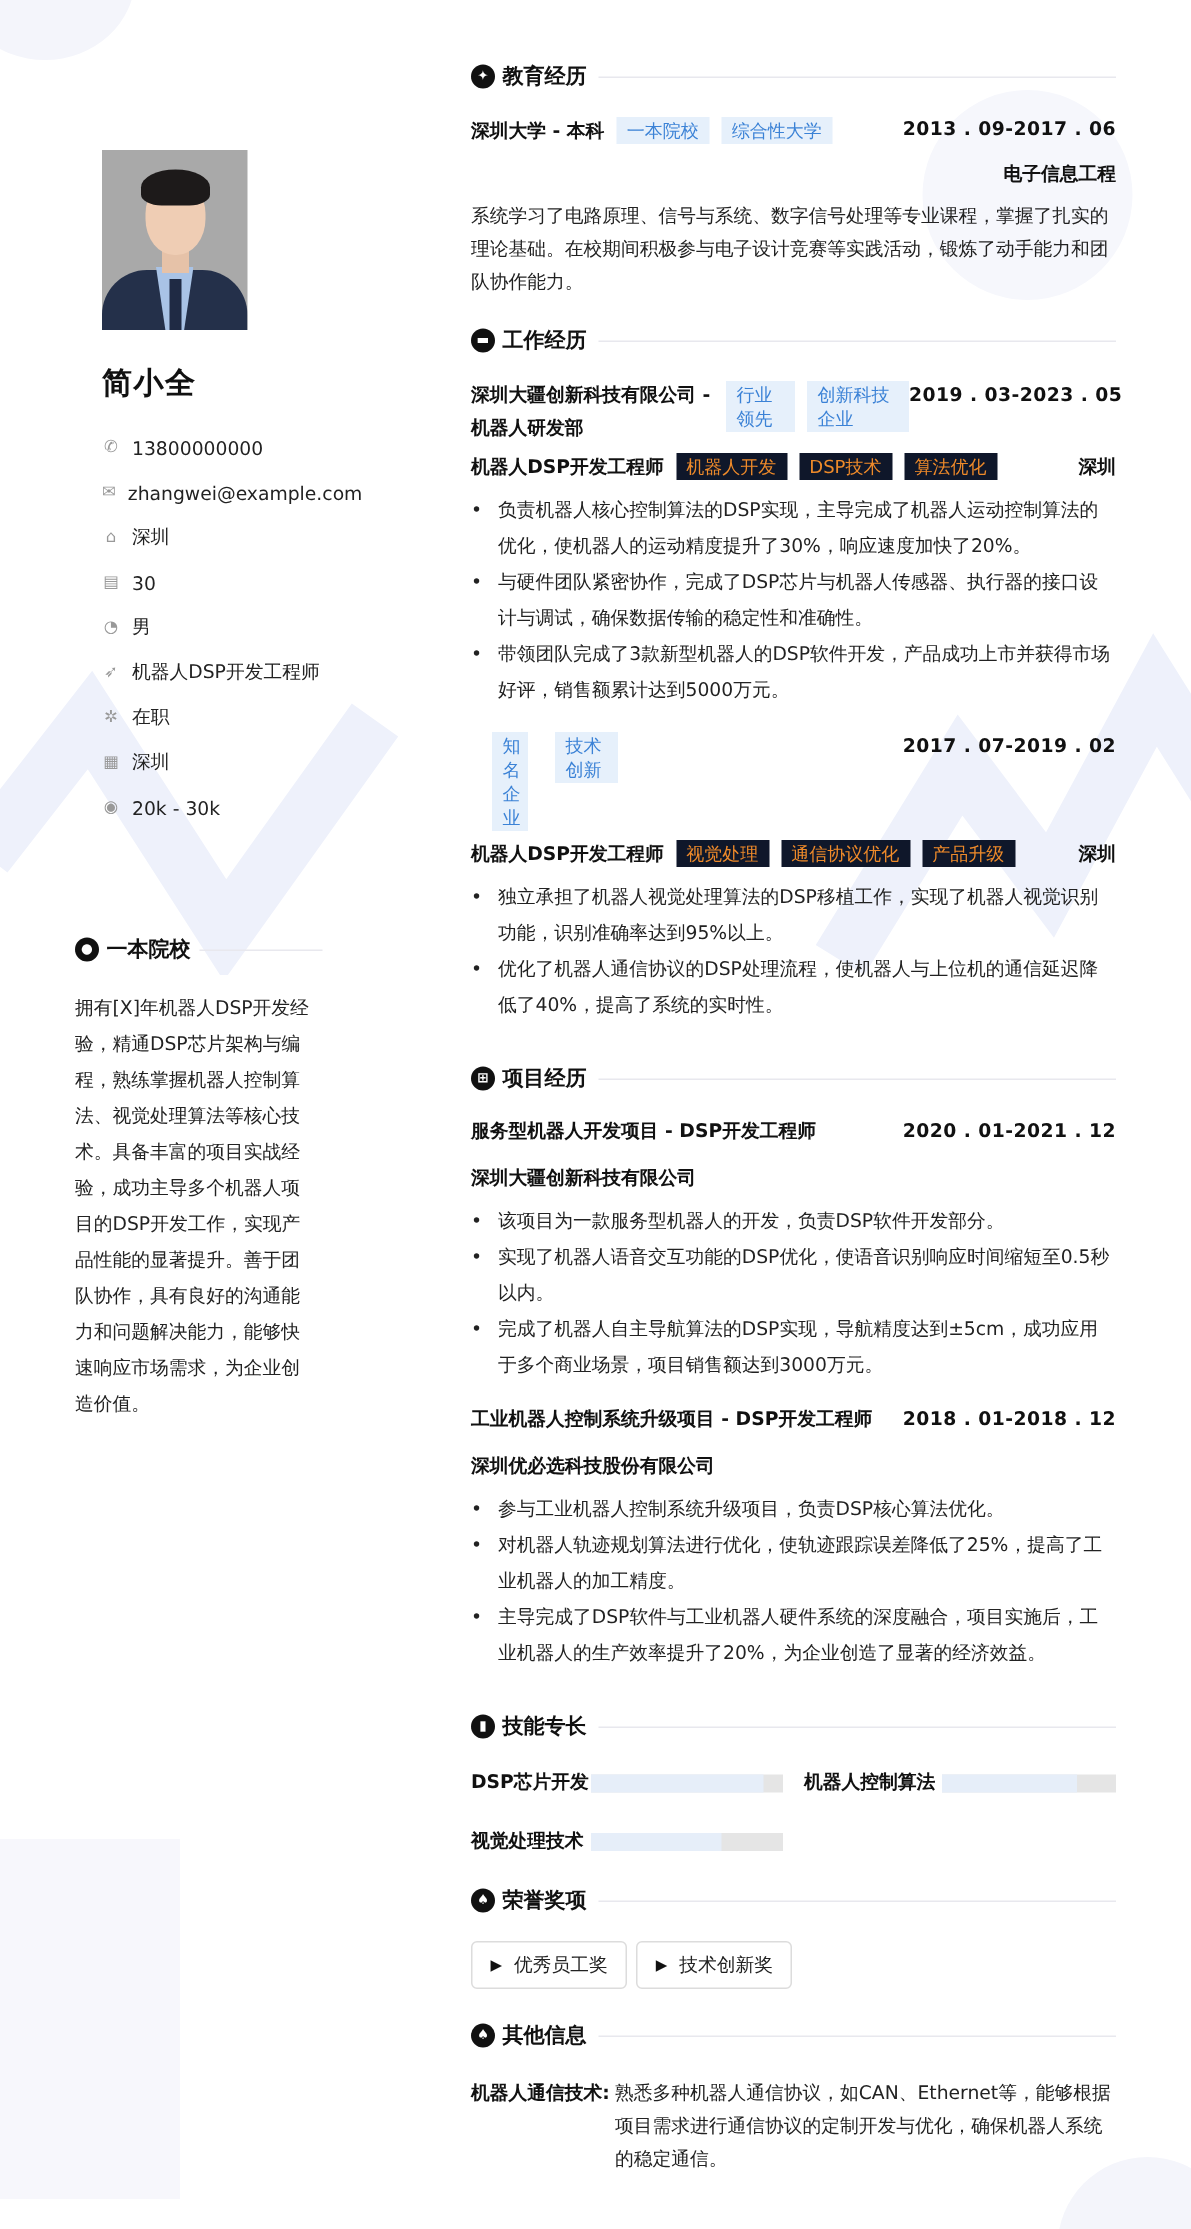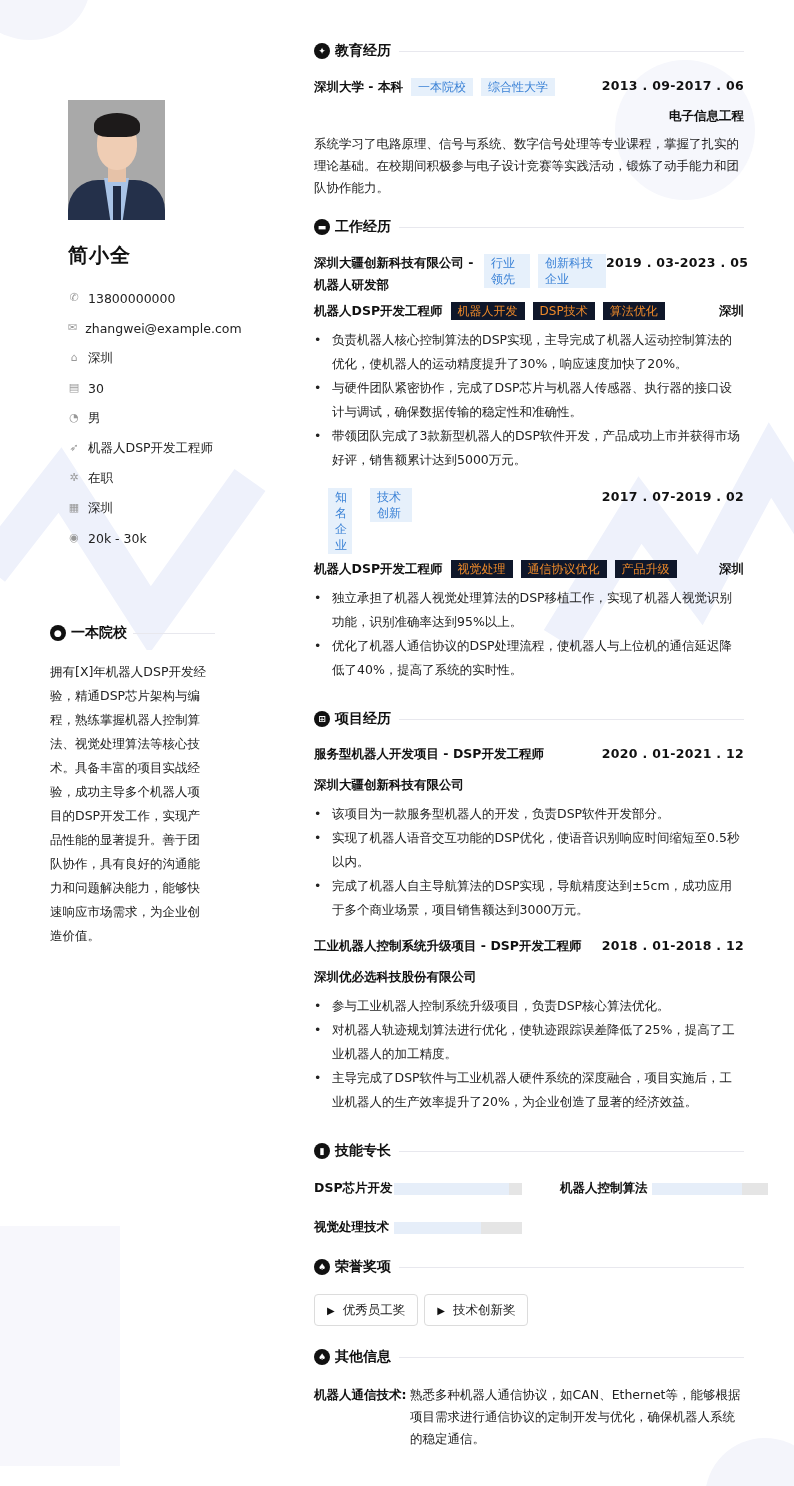--- a/index.html
+++ b/index.html
@@ -211,21 +211,21 @@
     <li>参与工业机器人控制系统升级项目，负责DSP核心算法优化。</li>
     <li>对机器人轨迹规划算法进行优化，使轨迹跟踪误差降低了25%，提高了工业机器人的加工精度。</li>
     <li>主导完成了DSP软件与工业机器人硬件系统的深度融合，项目实施后，工业机器人的生产效率提升了20%，为企业创造了显著的经济效益。</li>
   </ul>
 
   <div class="sec-title" style="margin-top:26px;">
     <span class="sec-ic">▮</span>
     <span>技能专长</span>
     <span class="line"></span>
   </div>
-  <div style="display:flex; margin-top:18px; align-items:center;gap:24px;">
+  <div style="display:flex; margin-top:18px; align-items:center;">
     <div style="display:flex; align-items:center; width:208px;">
       <span class="bold" style="width:80px; font-size:12.5px;">DSP芯片开发</span>
       <div class="skill-bar" style="width:128px;">
           <div class="fill" style="width:90%;"></div>
         </div>
     </div>
     <div style="display:flex; align-items:center; margin-left:14px;">
       <span class="bold" style="width:92px; font-size:12.5px;">机器人控制算法</span>
       <div class="skill-bar" style="width:116px;">
           <div class="fill" style="width:78%;"></div>

